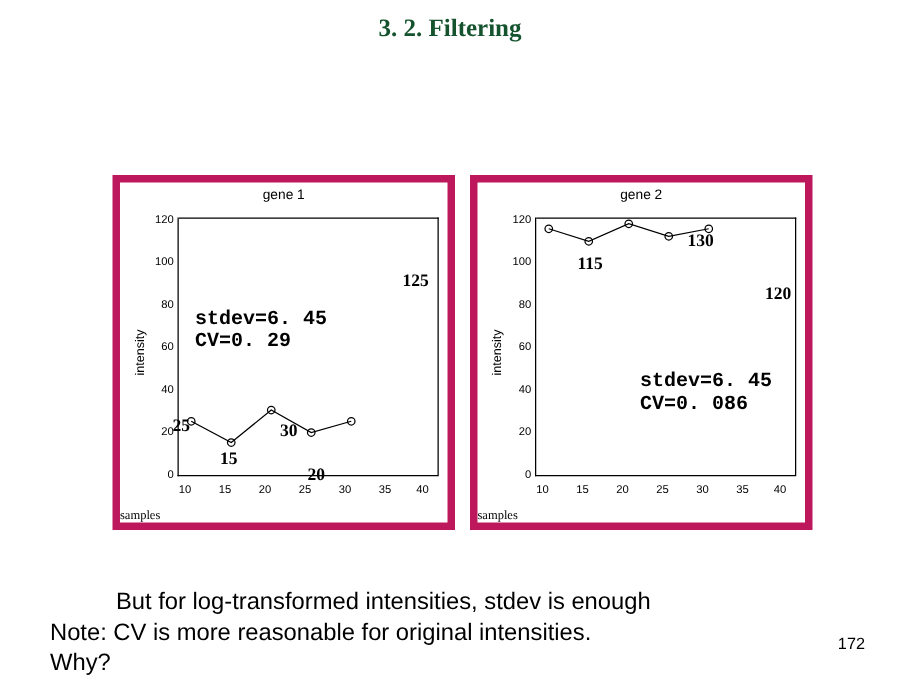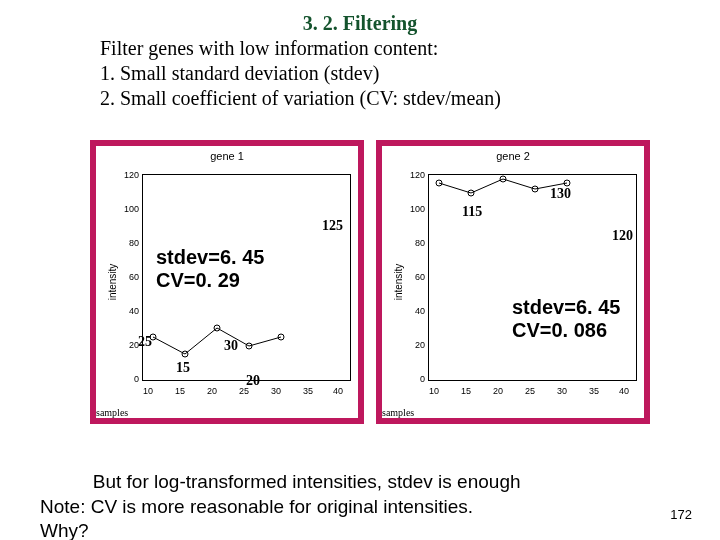--- a/index.html
+++ b/index.html
@@ -13,37 +13,32 @@
   .axis-y-lab{position:absolute;left:-2px;top:50%;transform:translateY(-50%) rotate(-90deg);transform-origin:center;font-size:10px;font-family:Arial}
   .axis-x-lab{position:absolute;bottom:0;width:100%;font-size:10px;font-family:Liberation Serif, serif}
   .plot-title{position:absolute;top:4px;width:100%;text-align:center;font-size:11px;font-family:Arial}
   .plot{position:absolute;left:46px;top:28px;width:208px;height:206px;border-left:1px solid #000;border-bottom:1px solid #000}
   .plot-top,.plot-right{position:absolute;background:#000}
   .plot-top{left:0;top:0;width:100%;height:1px}
   .plot-right{right:0;top:0;width:1px;height:100%}
   .tick-y,.tick-x{position:absolute;font-size:9px;font-family:Arial}
   .tick-y{left:-28px;width:24px;text-align:right}
   .tick-x{bottom:-16px;width:20px;margin-left:-10px}
-  .stat-box{position:absolute;font-size:20px;font-family:Liberation Sans, sans-serif;font-weight:700;line-height:1.15}
+  .stat-box{position:absolute;font-size:16px;font-family:Liberation Mono, monospace;font-weight:700;line-height:1.15}
   .pt-label{position:absolute;font-size:14px;font-family:"Times New Roman";font-weight:700}
   svg.line{position:absolute;left:0;top:0;width:100%;height:100%}
   svg polyline{fill:none;stroke:#000;stroke-width:1}
   svg circle{fill:none;stroke:#000;stroke-width:1}
 </style>
 </head>
 <body>
 
 <div class="page">
   <div class="title">3. 2. Filtering</div>
 
-  <div class="body-text">
-    <div>Filter genes with low information content:</div>
-    <div>1. Small standard deviation (stdev)</div>
-    <div>2. Small coefficient of variation (CV: stdev/mean)</div>
-  </div>
 
   <div class="charts">
 
     <div class="chart">
       <div class="plot-title">gene 1</div>
       <div class="axis-y-lab">intensity</div>
       <div class="axis-x-lab">samples</div>
       <div class="plot">
         <div class="plot-top"></div>
           <div class="plot-right"></div>

